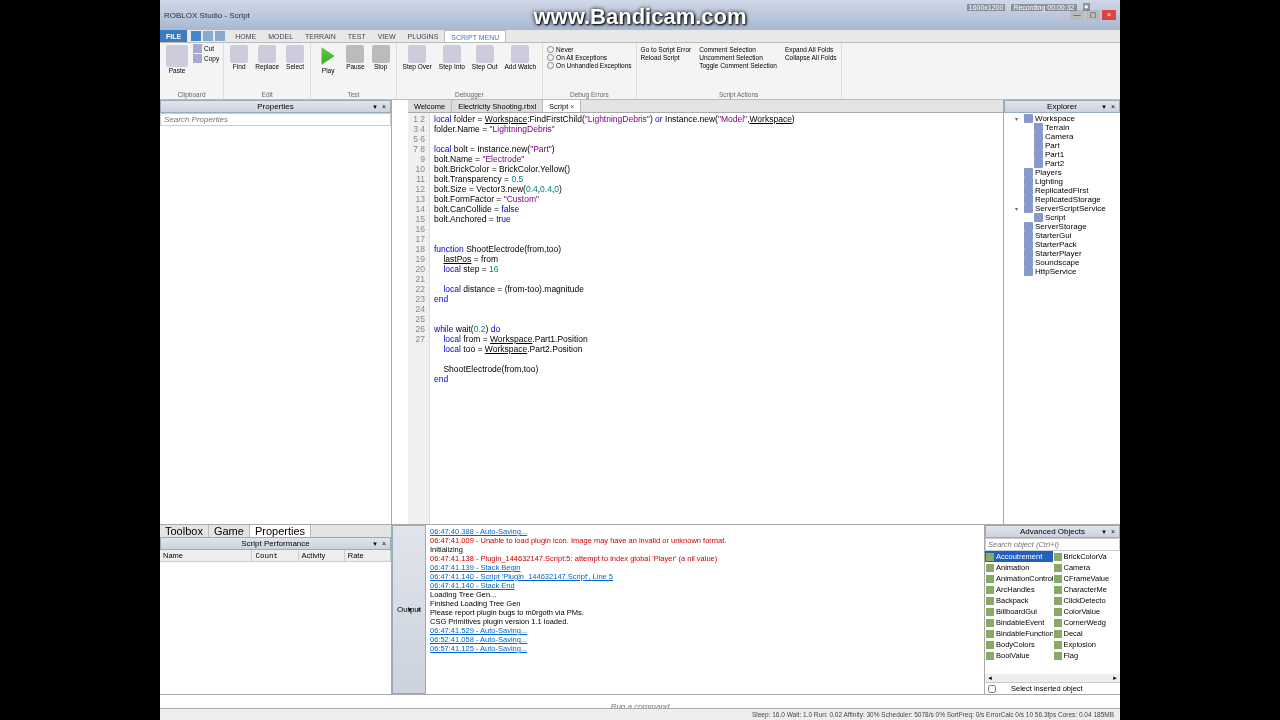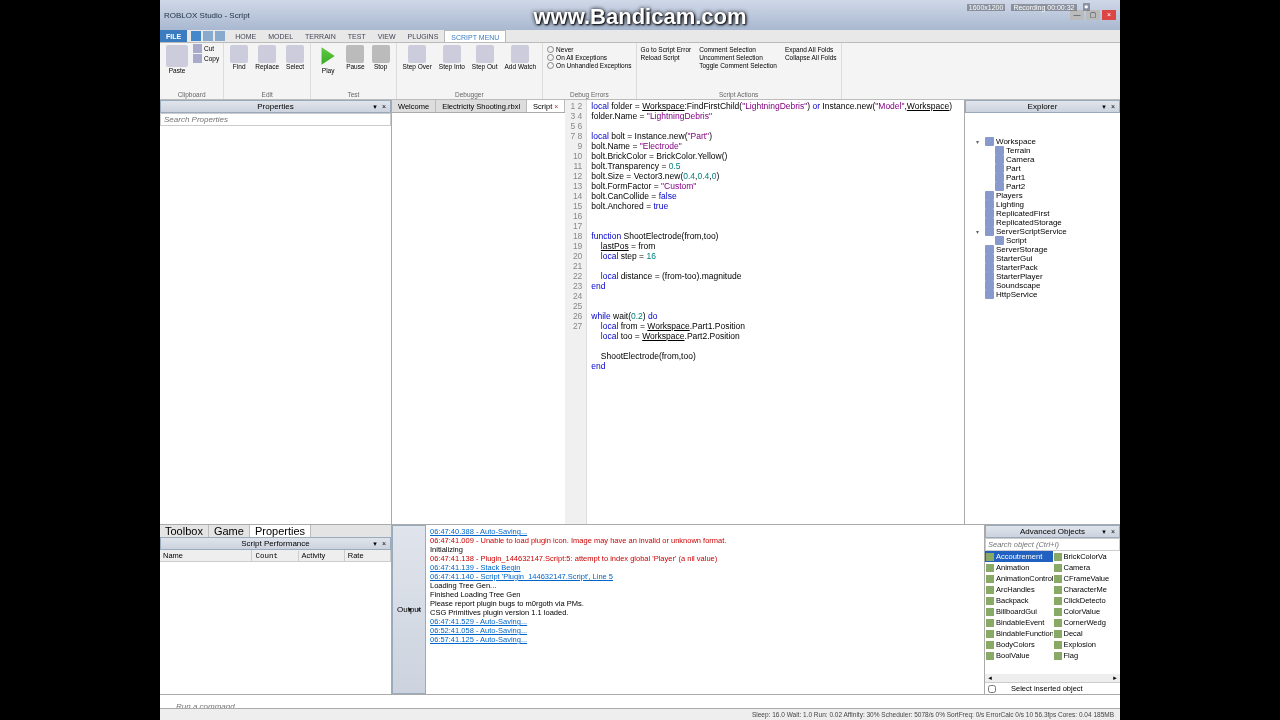--- a/index.html
+++ b/index.html
@@ -36,22 +36,22 @@
 
 .main { flex:1; display:flex; min-height:0; }
 .panel-title { background:linear-gradient(#e0e4ec,#ccd3de); font-size:8px; padding:1px 4px; border:1px solid #9ab; display:flex; align-items:center; text-align:center; justify-content:center; position:relative;}
 .panel-title .ctrl { position:absolute; right:2px; display:flex; gap:1px;}
 .panel-title .ctrl div { width:8px; height:8px; font-size:7px; line-height:8px;}
 
 .left { width:232px; display:flex; flex-direction:column; border-right:1px solid #aaa;}
 .props-body { flex:1; background:#fff; }
 .search-inp { width:100%; font-size:8px; padding:1px 3px; border:1px solid #ccc; color:#888; font-style:italic;}
 
-.center { flex:1; display:flex; flex-direction:row; min-width:0;}
-.right { width:156px; display:flex; flex-direction:column; border-left:1px solid #aaa;gap:23px;}
+.center { flex:1; display:flex; flex-direction:column; min-width:0;margin-left:16px;}
+.right { width:117px; display:flex; flex-direction:column; border-left:1px solid #aaa;}
 
 .doctabs { height:13px; background:#e4e4e4; display:flex; font-size:7.5px; border-bottom:1px solid #aaa;}
 .doctabs .dt { padding:0 6px; line-height:13px; border-right:1px solid #bbb; background:#ddd; cursor:pointer; display:flex; align-items:center; gap:2px;}
 .doctabs .dt.active { background:#fff; }
 .doctabs .dt .x { color:#a33; font-size:7px;}
 
 .code { flex:1; background:#fff; display:flex; font-family:Consolas,monospace; font-size:8.5px; line-height:10px; overflow:hidden;}
 .gutter { width:22px; text-align:right; padding:1px 4px 1px 1px; background:#f0f0f0; color:#888; border-right:1px solid #ddd;}
 .codebody { flex:1; padding:1px 4px; white-space:pre; color:#000;}
 .kw { color:#0000c8; }
@@ -82,21 +82,21 @@
 .adv-search { width:100%; font-size:7.5px; padding:1px 2px; border:1px solid #ccc; color:#888; font-style:italic;}
 .adv-grid { flex:1; display:flex; font-size:7.5px; background:#fff; overflow:hidden;}
 .adv-col { flex:1; min-width:0;}
 .adv-item { display:flex; align-items:center; gap:2px; padding:0 1px; height:11px; cursor:pointer; white-space:nowrap; overflow:hidden;}
 .adv-item.sel { background:#2060c0; color:#fff;}
 .adv-item .ico { width:8px; height:8px; background:#8a6; flex-shrink:0;}
 .adv-foot { font-size:7.5px; padding:1px 3px; border-top:1px solid #ccc; display:flex; align-items:center; gap:15px;}
 .adv-foot input { width:8px; height:8px;}
 
 .cmdbar { height:14px; border-top:1px solid #aaa; }
-.cmdbar input { width:100%; height:100%; font-size:8px; padding:0 16px; border:none; color:#888; font-style:italic;}
+.cmdbar input { width:100%; height:100%; font-size:8px; padding:0 4px; border:none; color:#888; font-style:italic;text-align:center;}
 
 .status { height:12px; background:#eee; border-top:1px solid #aaa; font-size:6.5px; display:flex; align-items:center; justify-content:flex-end; padding:0 6px; gap:6px; color:#444;}
 .play-ico { background:linear-gradient(#6c4,#3a2)!important; clip-path:polygon(20% 10%,80% 50%,20% 90%);}
 </style>
 </head>
 <body>
 
 <div class="watermark">www.Bandicam.com</div>
 <div class="recbar">
   <span>1600x1200</span>
@@ -465,20 +465,21 @@
             <div>×</div>
           </div>
         </div>
     <div class="output" id="output">
           <div class="blue">06:47:40.388 - Auto-Saving...</div>
           <div class="red">06:47:41.009 - Unable to load plugin icon. Image may have an invalid or unknown format.</div>
           <div>Initializing</div>
           <div class="red">06:47:41.138 - Plugin_144632147.Script:5: attempt to index global 'Player' (a nil value)</div>
           <div class="blue">06:47:41.139 - Stack Begin</div>
           <div class="blue">06:47:41.140 - Script 'Plugin_144632147.Script', Line 5</div>
+          <div class="blue">06:47:41.140 - Stack End</div>
           <div>Loading Tree Gen...</div>
           <div>Finished Loading Tree Gen</div>
           <div>Please report plugin bugs to m0rgoth via PMs.</div>
           <div>CSG Primitives plugin version 1.1 loaded.</div>
           <div class="blue">06:47:41.529 - Auto-Saving...</div>
           <div class="blue">06:52:41.058 - Auto-Saving...</div>
           <div class="blue">06:57:41.125 - Auto-Saving...</div>
         </div>
   </div>
   <div class="br">

